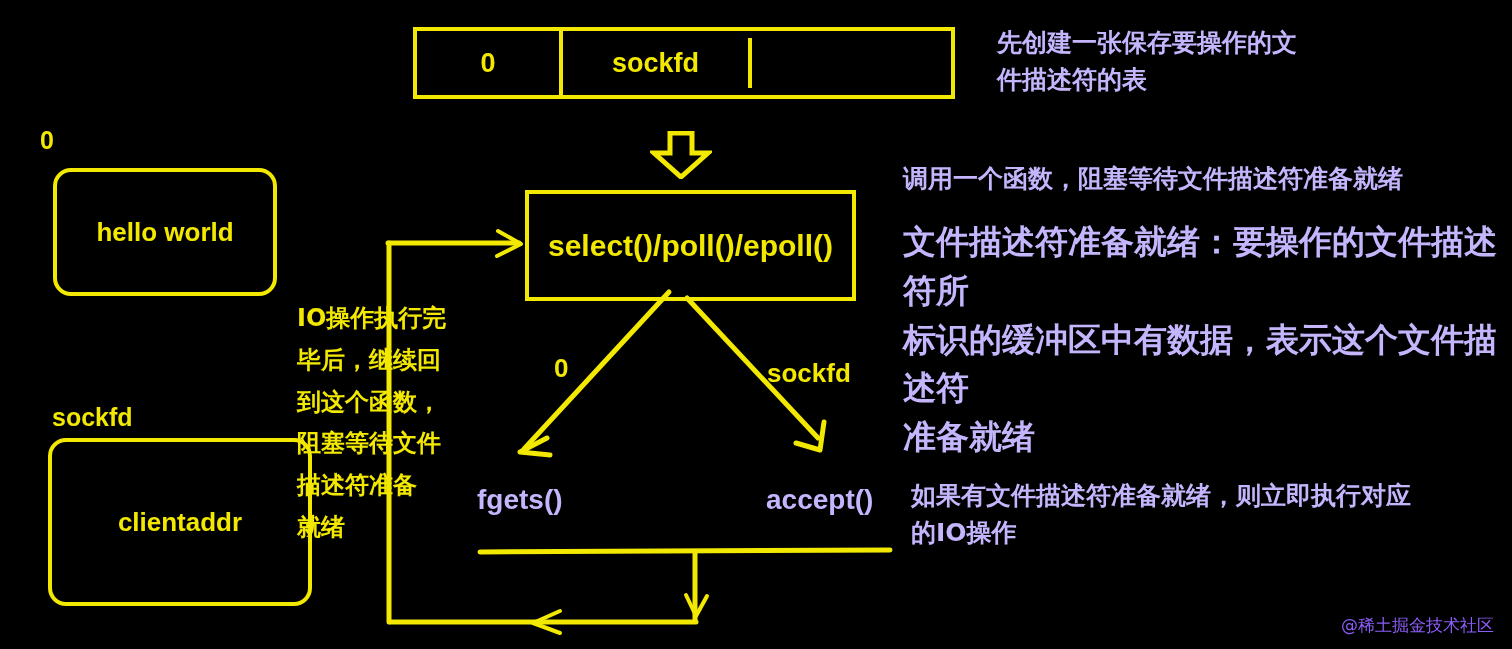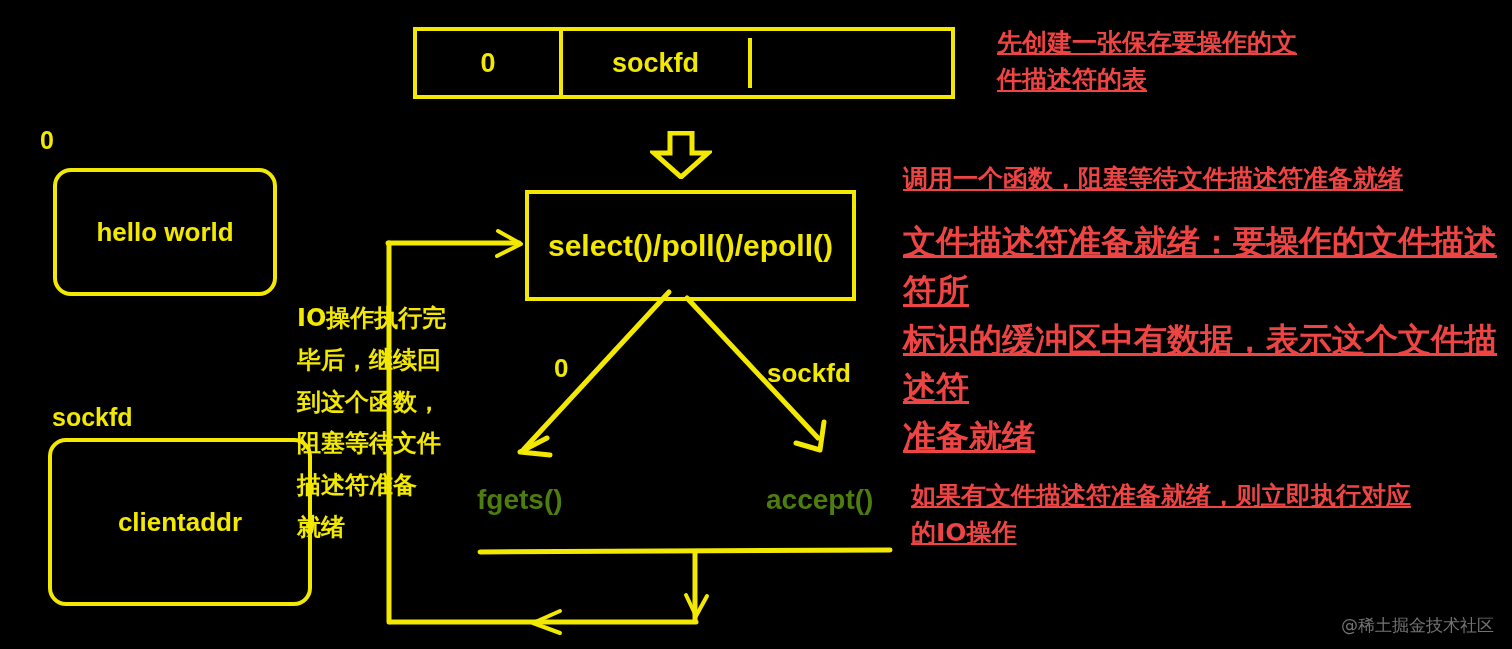--- a/index.html
+++ b/index.html
@@ -110,37 +110,36 @@
     color: #f2e800;
     font-size: 26px;
     font-weight: bold;
     white-space: nowrap;
   }
   .edge-0      { left: 554px; top: 353px; }
   .edge-sockfd { left: 767px; top: 358px; }
 
   .leaf-label {
     position: absolute;
-    color: #4d7c0f;
+    color: #c4b5fd;
     font-size: 28px;
     font-weight: bold;
     white-space: nowrap;
   }
   .leaf-fgets  { left: 477px; top: 484px; }
   .leaf-accept { left: 766px; top: 484px; }
 
   
   .annot {
     position: absolute;
-    color: #ef4444;
+    color: #c4b5fd;
     font-weight: bold;
     font-family: "DejaVu Sans", "Liberation Sans", sans-serif;
     line-height: 1.48;
     white-space: pre-line;
-    text-decoration: underline;
   }
   .annot-1 { left: 997px; top: 24px;  font-size: 25px; width: 500px; }
   .annot-2 { left: 903px; top: 160px; font-size: 25px; width: 600px; }
   .annot-3 { left: 903px; top: 218px; font-size: 33px; width: 600px; }
   .annot-4 { left: 911px; top: 435px; font-size: 25px; width: 580px; margin-top: 42px; }
 
   .annot-left {
     position: absolute;
     left: 297px;
     top: 298px;
@@ -151,21 +150,21 @@
     font-size: 24px;
     line-height: 1.74;
     white-space: pre-line;
   }
 
   
   .watermark {
     position: absolute;
     right: 18px;
     bottom: 12px;
-    color: #737373;
+    color: #8b5cf6;
     font-size: 17px;
     font-family: "DejaVu Sans", "Liberation Sans", sans-serif;
     white-space: nowrap;
   }
 
   
   .lines {
     position: absolute;
     left: 0;
     top: 0;

